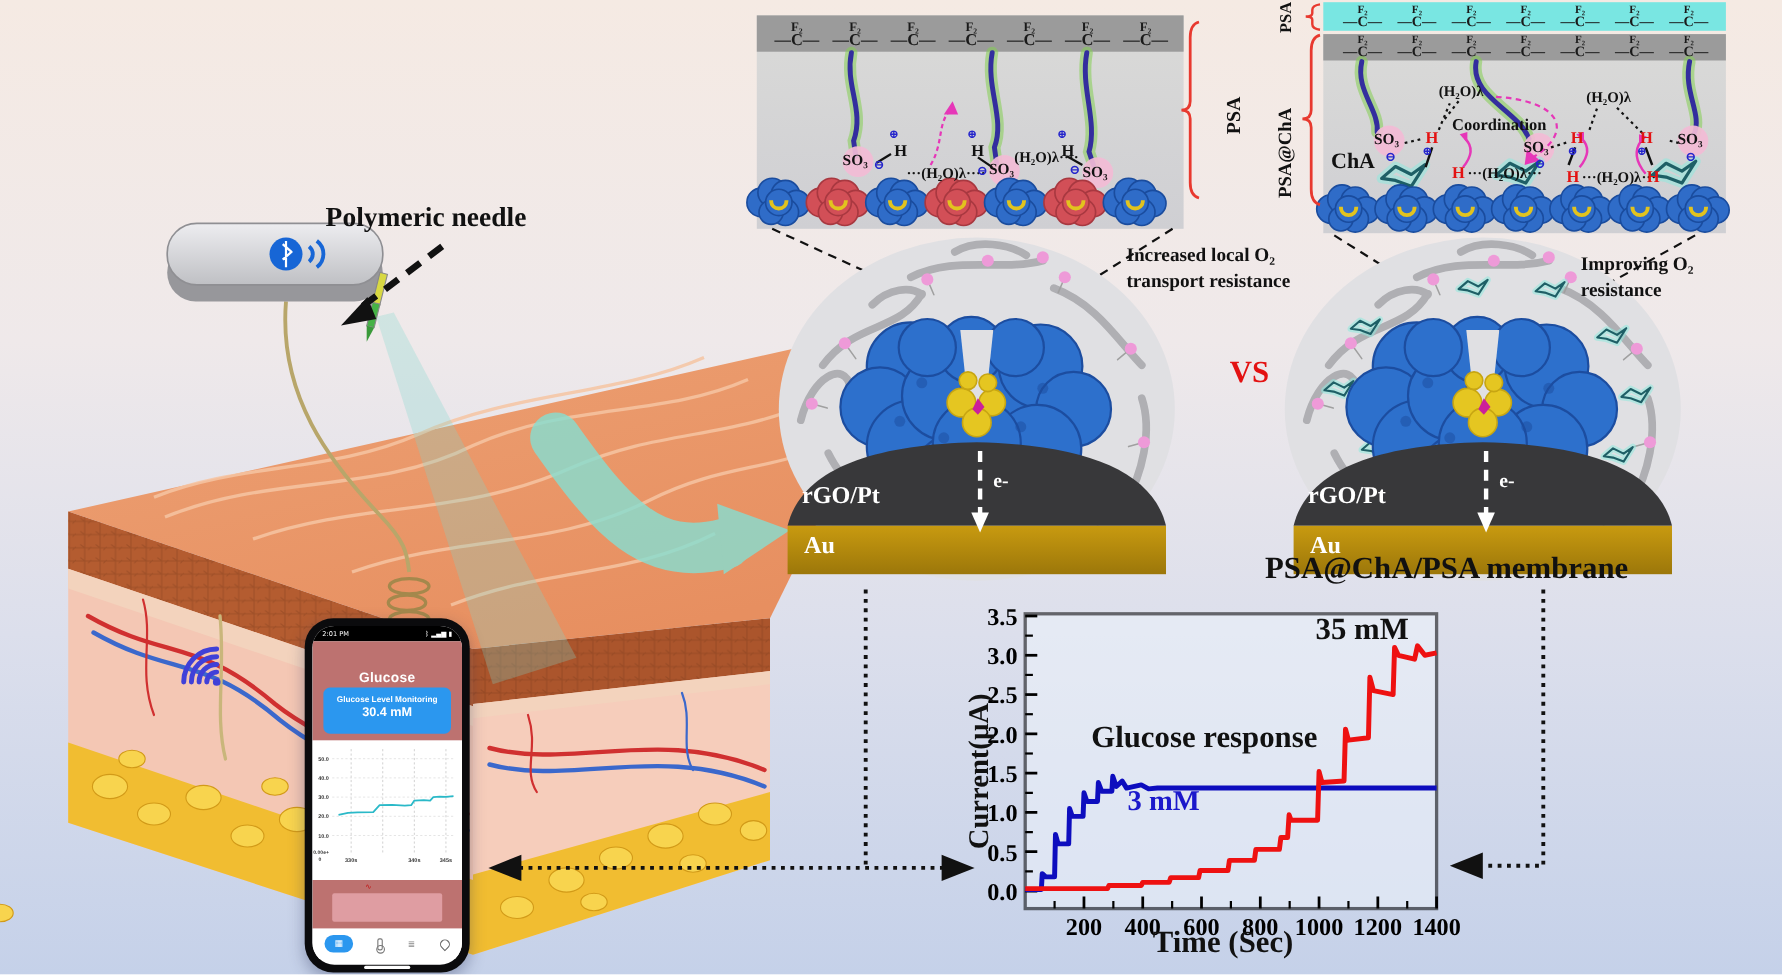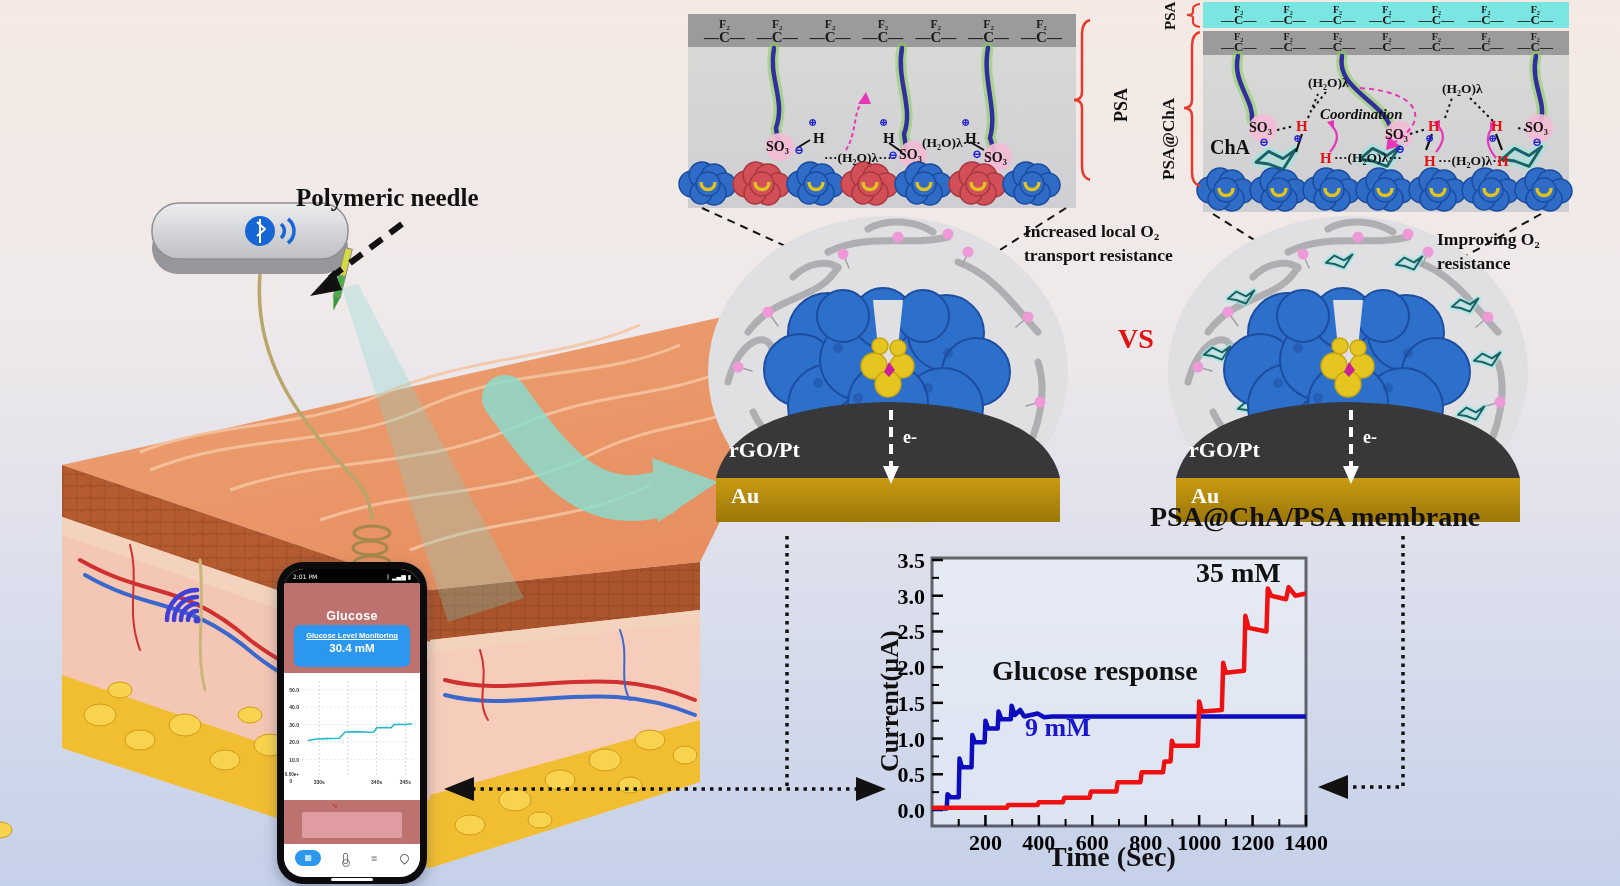--- a/index.html
+++ b/index.html
@@ -18,21 +18,21 @@
   .cu{display:inline-block;text-align:center;}
   .cf{display:block;font-size:0.78em;line-height:0.95;}
   .cc{display:block;line-height:0.95;}
   
   .phone{position:absolute;left:277px;top:562px;width:150px;height:322px;background:#0b0b0d;border-radius:26px;box-shadow:0 6px 14px rgba(40,50,90,.35);}
   .screen{position:absolute;left:7px;top:7px;width:136px;height:308px;border-radius:20px;overflow:hidden;background:#fff;display:flex;flex-direction:column;font-family:"Liberation Sans","DejaVu Sans",sans-serif;}
   .sbar{height:14px;background:#000;color:#fff;font-size:6px;display:flex;justify-content:space-between;align-items:center;padding:0 9px;font-family:"DejaVu Sans",sans-serif;}
   .phead{height:90px;background:#bd7270;position:relative;}
   .ptitle{position:absolute;top:26px;width:100%;text-align:center;color:#fff;font-size:12.5px;font-weight:bold;letter-spacing:.3px;}
   .pcard{position:absolute;left:10px;right:10px;bottom:6px;height:42px;background:#2b97ef;border-radius:6px;color:#fff;text-align:center;}
-  .pcard .l1{font-size:7.5px;font-weight:bold;margin-top:6px;text-decoration:underline;}
+  .pcard .l1{font-size:7.5px;font-weight:bold;margin-top:6px;}
   .pcard .l2{font-size:11.5px;font-weight:bold;margin-top:2px;}
   .pchart{height:127px;background:#fff;}
   .pband{height:44px;background:#bd7270;position:relative;}
   .pbtn{position:absolute;left:18px;top:12px;width:100px;height:26px;background:#e2a2a7;opacity:.9;border-radius:2px;}
   .pmark{position:absolute;left:48px;top:2px;color:#c21919;font-size:7px;}
   .pnav{height:28px;background:#fff;display:flex;justify-content:space-around;align-items:center;}
   .navpill{width:26px;height:16px;background:#2b97ef;border-radius:8px;color:#fff;font-size:8px;text-align:center;line-height:16px;}
   .therm{width:3px;height:9px;border:1px solid #777;border-radius:2px;position:relative;}
   .therm:after{content:'';position:absolute;bottom:-4px;left:-2.5px;width:6px;height:6px;border:1px solid #777;border-radius:50%;}
   .rows{color:#888;font-size:8px;}
@@ -564,21 +564,21 @@
 <div class="t" style="left:965px;top:130px;font-size:15px;">H</div>
 <div class="t sym" style="left:961px;top:116px;font-size:11px;">⊕</div>
 <div class="t sym" style="left:972px;top:148px;font-size:12px;">⊖</div>
 <div class="t" style="left:984px;top:150px;font-size:14px;">SO₃</div>
 <div class="t rot" style="left:1112px;top:122px;font-size:18px;">PSA</div>
 
 <div class="t rot" style="left:1162px;top:30px;font-size:15px;">PSA</div>
 <div class="t rot" style="left:1160px;top:180px;font-size:17px;">PSA@ChA</div>
 <div class="t" style="left:1308px;top:76px;font-size:13.5px;">(H₂O)λ</div>
 <div class="t" style="left:1442px;top:82px;font-size:13.5px;">(H₂O)λ</div>
-<div class="t" style="left:1320px;top:106px;font-size:15px;font-style:italic;">Coordination</div>
+<div class="t" style="left:1320px;top:106px;font-size:15px;">Coordination</div>
 <div class="t" style="left:1210px;top:136px;font-size:20px;">ChA</div>
 <div class="t" style="left:1249px;top:120px;font-size:14px;">SO₃</div>
 <div class="t sym" style="left:1259px;top:136px;font-size:12px;">⊖</div>
 <div class="t red" style="left:1296px;top:118px;font-size:15px;">H</div>
 <div class="t sym" style="left:1293px;top:132px;font-size:11px;">⊕</div>
 <div class="t red" style="left:1320px;top:150px;font-size:15px;">H</div>
 <div class="t" style="left:1334px;top:151px;font-size:13.5px;">···(H₂O)λ···</div>
 <div class="t" style="left:1385px;top:127px;font-size:14px;">SO₃</div>
 <div class="t sym" style="left:1395px;top:143px;font-size:12px;">⊖</div>
 <div class="t red" style="left:1428px;top:118px;font-size:15px;">H</div>
@@ -601,21 +601,21 @@
 <div class="t white" style="left:731px;top:484px;font-size:22px;">Au</div>
 <div class="t white" style="left:903px;top:428px;font-size:18px;">e-</div>
 <div class="t white" style="left:1189px;top:438px;font-size:22px;">rGO/Pt</div>
 <div class="t white" style="left:1191px;top:484px;font-size:22px;">Au</div>
 <div class="t white" style="left:1363px;top:428px;font-size:18px;">e-</div>
 
 <div class="t" style="left:1150px;top:502px;font-size:28px;">PSA@ChA/PSA membrane</div>
 
 <div class="t" style="left:992px;top:656px;font-size:28px;">Glucose response</div>
 <div class="t" style="left:1196px;top:558px;font-size:28px;">35 mM</div>
-<div class="t blue" style="left:1025px;top:714px;font-size:26px;">9 mM</div>
+<div class="t blue" style="left:1025px;top:714px;font-size:26px;">3 mM</div>
 <div class="t rot" style="left:876px;top:772px;font-size:26px;">Current(µA)</div>
 <div class="t" style="left:1048px;top:842px;font-size:28px;">Time (Sec)</div>
 
 <div class="phone">
   <div class="screen">
     <div class="sbar">
       <span>2:01 PM</span>
       <span>ᛒ ▂▄▆ ▮</span>
     </div>
     <div class="phead">

